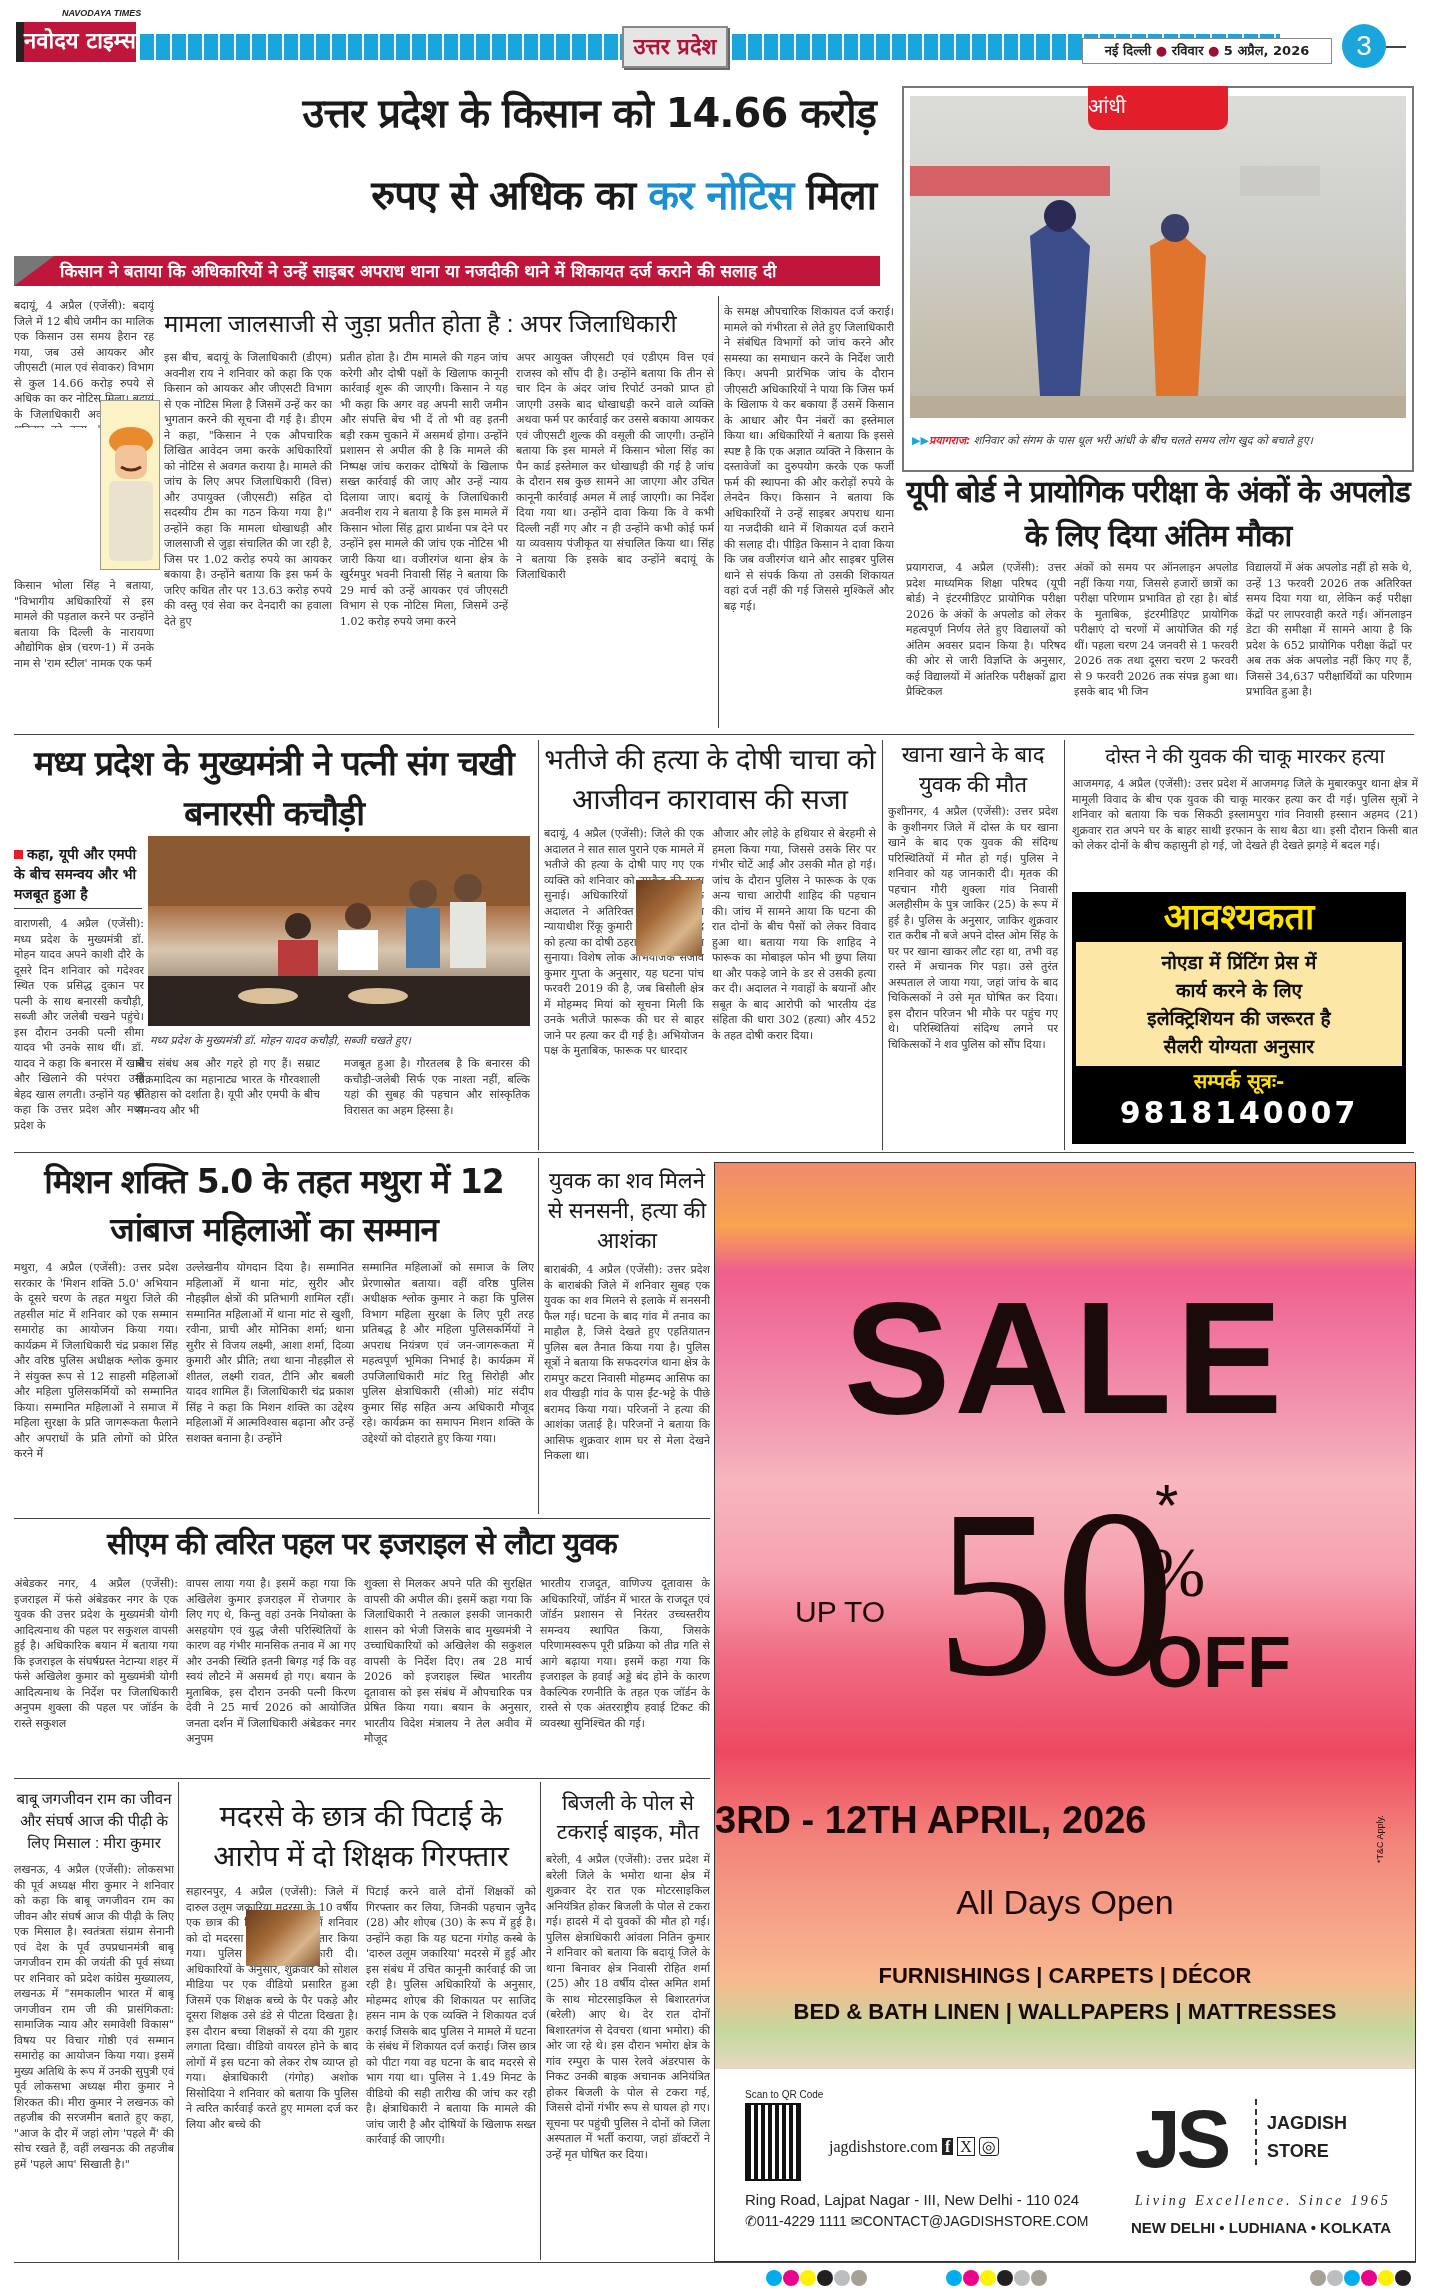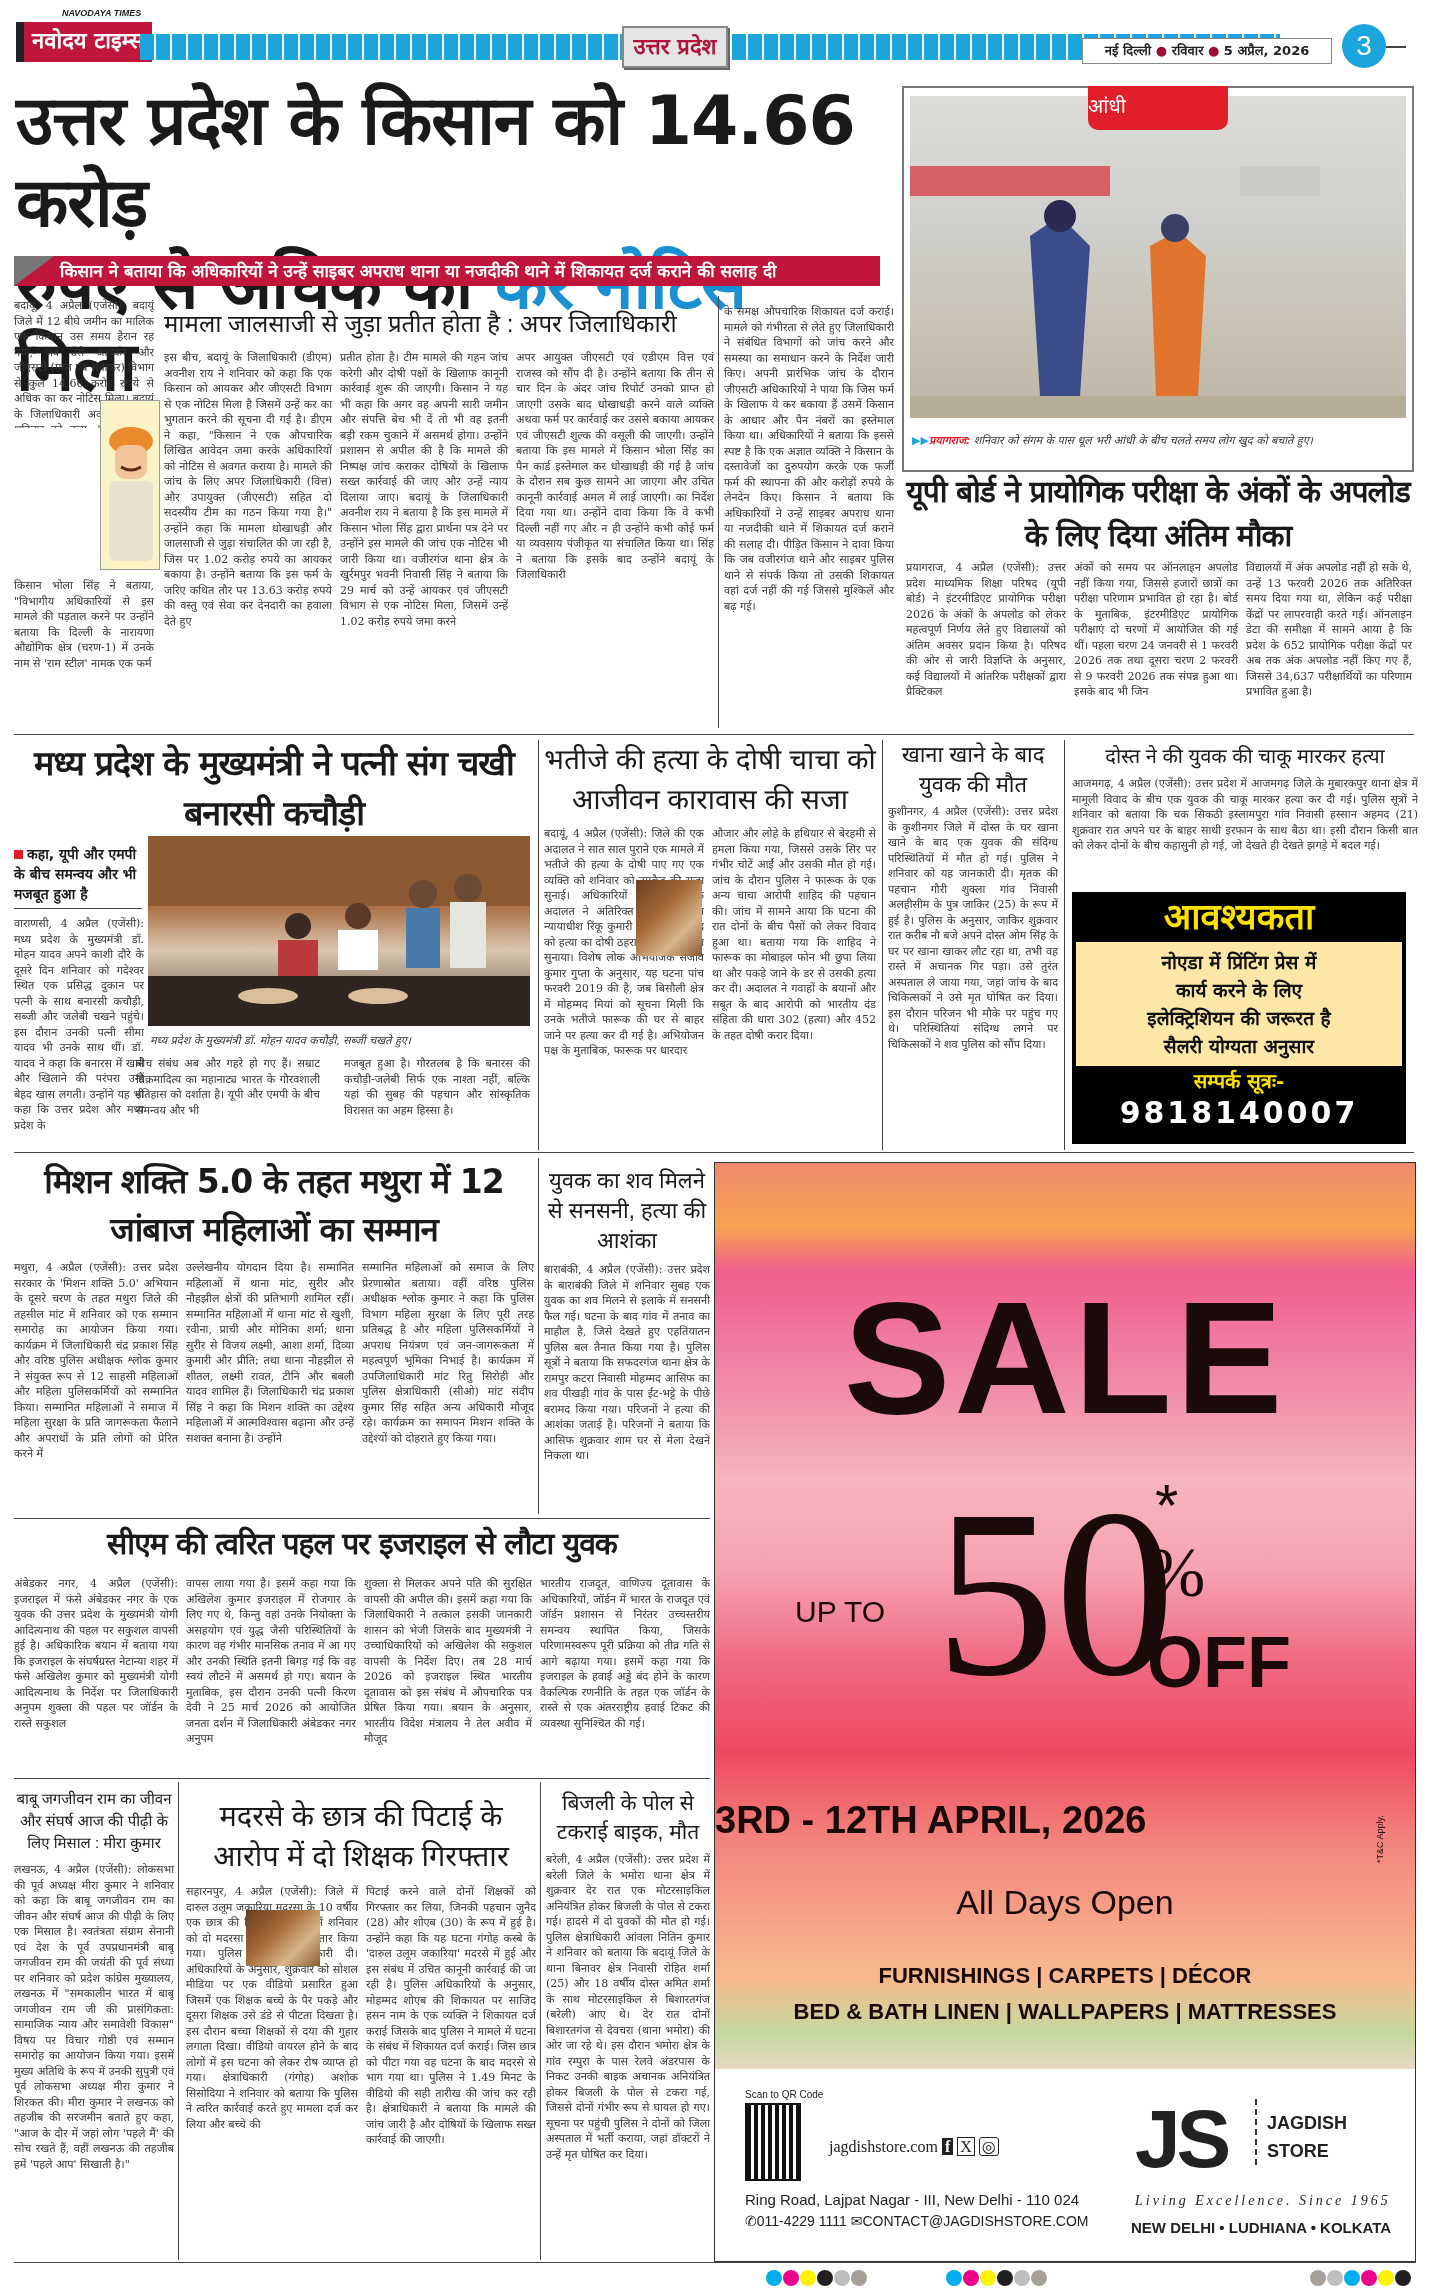--- a/index.html
+++ b/index.html
@@ -5,21 +5,21 @@
 *{box-sizing:border-box;margin:0;padding:0}
 body{width:1429px;height:2295px;background:#fff;font-family:"DejaVu Serif",serif;color:#222;position:relative;overflow:hidden}
 .abs{position:absolute}
 .hl{font-family:"DejaVu Sans",sans-serif;font-weight:bold;color:#1a1a1a;letter-spacing:-1px}
 .hl-light{font-family:"Liberation Sans",sans-serif;font-weight:normal;color:#1a1a1a}
 .body{font-size:11px;line-height:15.5px;text-align:justify;color:#333;font-family:"DejaVu Serif",serif}
 .col{position:absolute;overflow:hidden}
 .rule{position:absolute;background:#444}
 
 .brand-small{font-family:"Liberation Sans",sans-serif;font-style:italic;font-weight:bold;font-size:9px;color:#222}
-.brand{background:#c1163b;color:#fff;font-family:"DejaVu Sans",sans-serif;font-weight:bold;font-size:22px;padding:2px 8px;border-left:8px solid #222}
+.brand{background:#c1163b;color:#fff;font-family:"DejaVu Sans",sans-serif;font-weight:bold;font-size:22px;padding:2px 0;border-left:8px solid #222}
 .stripes{background:repeating-linear-gradient(90deg,#1aa6dc 0 14px,#fff 14px 16px)}
 .section-tag{background:#e5e5e5;border:2px solid #888;color:#b0123a;font-family:"DejaVu Sans",sans-serif;font-weight:bold;font-size:22px;text-align:center;box-shadow:2px 2px 0 #666}
 .date-box{background:#fff;border:1px solid #888;font-family:"DejaVu Sans",sans-serif;font-weight:bold;font-size:13px;color:#222;text-align:center;line-height:24px}
 .dot{color:#9a0f32}
 .pageno{background:#1aa6dc;color:#fff;border-radius:50%;font-family:"Liberation Sans",sans-serif;font-size:28px;text-align:center;line-height:44px}
 .subbar{background:#c1163b;color:#fff;font-family:"DejaVu Sans",sans-serif;font-weight:bold;font-size:17px;line-height:30px;padding-left:46px}
 .subbar:before{content:"";position:absolute;left:0;top:0;width:0;height:0;border-top:30px solid #777;border-right:40px solid transparent}
 .photo{background:linear-gradient(180deg,#dcdcd8 0%,#cfd0cc 40%,#c9c3b5 70%,#bdb6a5 100%)}
 .tag-red{background:#e31e2b;color:#fff;font-family:Liberation Serif, serif;font-size:20px;text-align:left;border-radius:0 0 10px 10px}
 .caption{font-family:"DejaVu Serif",serif;font-style:italic;font-size:11px;color:#333}
@@ -50,21 +50,21 @@
 <div class="abs date-box" style="left:1082px;top:38px;width:250px;height:26px">
   <span>नई दिल्ली</span>
   <span class="dot"> ● </span>
   <span>रविवार</span>
   <span class="dot"> ● </span>
   <span>5 अप्रैल, 2026</span>
 </div>
 <div class="abs pageno" style="left:1342px;top:24px;width:44px;height:44px">3</div>
 <div class="abs" style="left:1386px;top:46px;width:20px;height:2px;background:#444"></div>
 
-<div class="abs hl" style="left:16px;top:80px;width:860px;font-size:68px;line-height:82px;text-align:left">
+<div class="abs hl" style="left:16px;top:72px;width:860px;font-size:40px;line-height:82px;text-align:right">
   <div>उत्तर प्रदेश के किसान को 14.66 करोड़</div>
   <div><span>रुपए से अधिक का</span> <span style="color:#1a8fd2">कर नोटिस</span> <span>मिला</span></div>
 </div>
 <div class="abs subbar" style="left:14px;top:256px;width:866px;height:30px;overflow:hidden;white-space:nowrap"><span>किसान ने बताया कि अधिकारियों ने उन्हें साइबर अपराध थाना या नजदीकी थाने में शिकायत दर्ज कराने की सलाह दी</span></div>
 
 <div class="col body" style="left:14px;top:298px;width:140px;height:130px">बदायूं, 4 अप्रैल (एजेंसी): बदायूं जिले में 12 बीघे जमीन का मालिक एक किसान उस समय हैरान रह गया, जब उसे आयकर और जीएसटी (माल एवं सेवाकर) विभाग से कुल 14.66 करोड़ रुपये से अधिक का कर नोटिस मिला। बदायूं के जिलाधिकारी अवनीश राय ने शनिवार को कहा, "किसान द्वारा औपचारिक आवेदन दिए जाने के बाद मामले की जांच के लिए अपर जिलाधिकारी (वित्त) और उपायुक्त (जीएसटी) सहित दो सदस्यीय टीम का गठन किया गया।"</div>
 <div class="abs illus" style="left:100px;top:400px;width:60px;height:170px">
   <svg width="58" height="168" viewBox="0 0 58 168">
     <ellipse cx="30" cy="40" rx="22" ry="14" fill="#e98b2c"></ellipse>
     <rect x="14" y="44" width="32" height="34" rx="10" fill="#f3c49a"></rect>

